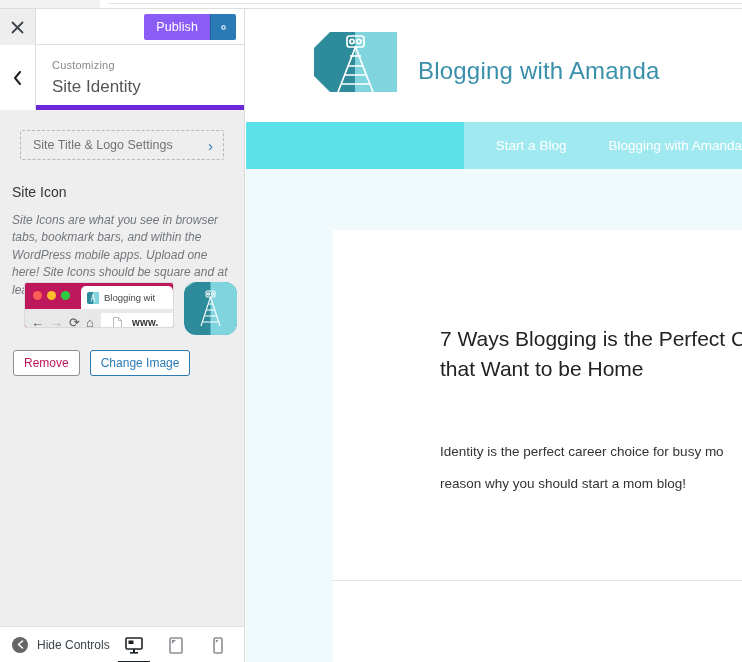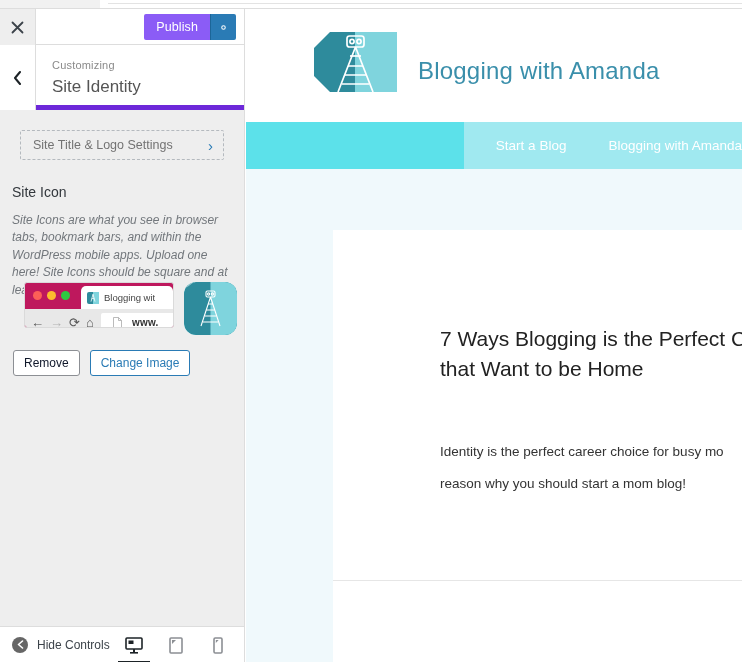--- a/index.html
+++ b/index.html
@@ -114,21 +114,21 @@
     border-radius:12px; overflow:hidden; background:#7fd4dd;
   }
 
   
   .btn-row { position:absolute; left:13px; top:240px; display:flex; gap:10px; }
   .wp-btn {
     background:#fff; border:1px solid #2a7bb5; color:#2a7bb5;
     font-size:12px; font-family:"Liberation Sans", sans-serif;
     height:26px; padding:0 10px; border-radius:3px; cursor:pointer;
   }
-  .wp-btn.secondary { border-color:#8c8f94; color:#0f172a; }
+  .wp-btn.secondary { border-color:#8c8f94; color:#be185d; }
 
   
   .sb-footer {
     position:absolute; left:0; bottom:0; width:244px; height:36px;
     background:#fff; border-top:1px solid #ddd; display:flex; align-items:center;
   }
   .hide-controls { display:flex; align-items:center; gap:9px; padding-left:12px; cursor:pointer; }
   .hc-circle {
     width:16px; height:16px; border-radius:50%; background:#666;
     display:flex; align-items:center; justify-content:center;

